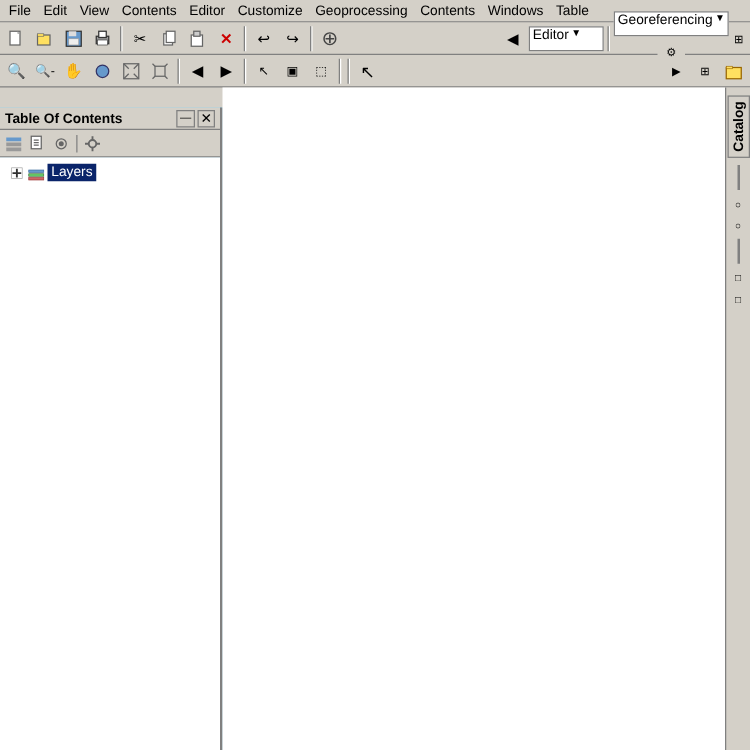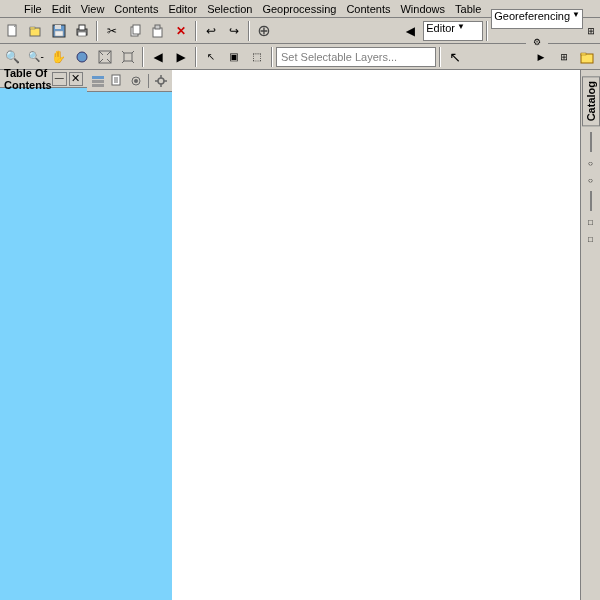--- a/index.html
+++ b/index.html
@@ -2,21 +2,21 @@
 <html><head>
   <meta charset="utf-8">
   <style>
     * { margin: 0; padding: 0; box-sizing: border-box; }
     body { width: 600px; height: 600px; overflow: hidden; font-family: 'Arial', sans-serif; font-size: 11px; background: #d4d0c8; }
 
     
     .menu-bar {
       display: flex; align-items: center;
       background: #d4d0c8; border-bottom: 1px solid #808080;
-      height: 18px; padding: 0 19px;
+      height: 18px; padding: 0 2px;
     }
     .menu-item {
       padding: 1px 5px; cursor: pointer; font-size: 11px;
     }
 
     
     .toolbar-row {
       display: flex; align-items: center;
       background: #d4d0c8; border-bottom: 1px solid #808080;
       height: 26px; padding: 1px 2px; gap: 1px;
@@ -58,22 +58,23 @@
     .main-content {
       display: flex; flex: 1;
       height: calc(600px - 18px - 26px - 26px);
     }
 
     
     .toc-panel {
       width: 178px; min-width: 178px;
       background: #7dd3fc;
       border-right: 2px solid #808080;
-      display: flex; flex-direction: row;
+      display: flex; flex-direction: column;
       position: relative;
+      margin-top: 16px;
     }
     .toc-header {
       display: flex; align-items: center; justify-content: space-between;
       background: #d4d0c8; border-bottom: 1px solid #808080;
       height: 18px; padding: 0 4px;
     }
     .toc-title { font-size: 11px; font-weight: bold; }
     .toc-close {
       cursor: pointer; font-size: 11px; width: 14px; height: 14px;
       display: flex; align-items: center; justify-content: center;
@@ -145,21 +146,21 @@
   </style>
 </head>
 <body>
 
 <div class="menu-bar">
   <span class="menu-item">File</span>
   <span class="menu-item">Edit</span>
   <span class="menu-item">View</span>
   <span class="menu-item">Contents</span>
   <span class="menu-item">Editor</span>
-  <span class="menu-item">Selection</span>
+  <span class="menu-item">Customize</span>
   <span class="menu-item">Geoprocessing</span>
   <span class="menu-item">Contents</span>
   <span class="menu-item">Windows</span>
   <span class="menu-item">Table</span>
 </div>
 
 <div class="toolbar-row">
   <button class="toolbar-btn" title="New">
     <svg width="14" height="14" viewBox="0 0 14 14">
         <rect x="2" y="1" width="8" height="11" fill="white" stroke="#666" stroke-width="1"></rect>
@@ -253,23 +254,20 @@
       </svg>
   </button>
   <div class="toolbar-separator"></div>
   <button class="toolbar-btn">◀</button>
   <button class="toolbar-btn">▶</button>
   <div class="toolbar-separator"></div>
   <button class="toolbar-btn" style="font-size:10px;">↖</button>
   <button class="toolbar-btn" style="font-size:10px;">▣</button>
   <button class="toolbar-btn" style="font-size:10px;">⬚</button>
   <div class="toolbar-separator"></div>
-  <div class="selectable-layers-input">
-    <span>Set Selectable Layers...</span>
-  </div>
   <div class="toolbar-separator"></div>
   <button class="toolbar-btn" style="font-size:14px;">↖</button>
   <div style="flex:1"></div>
   <button class="toolbar-btn" style="font-size:9px;">▶</button>
   <button class="toolbar-btn" style="font-size:9px;">⊞</button>
   <button class="toolbar-btn">
     <svg width="14" height="14" viewBox="0 0 14 14">
         <rect x="1" y="4" width="12" height="9" fill="#ffe060" stroke="#996600" stroke-width="1"></rect>
         <rect x="1" y="3" width="5" height="2" fill="#ffe060" stroke="#996600" stroke-width="0.5"></rect>
       </svg>

